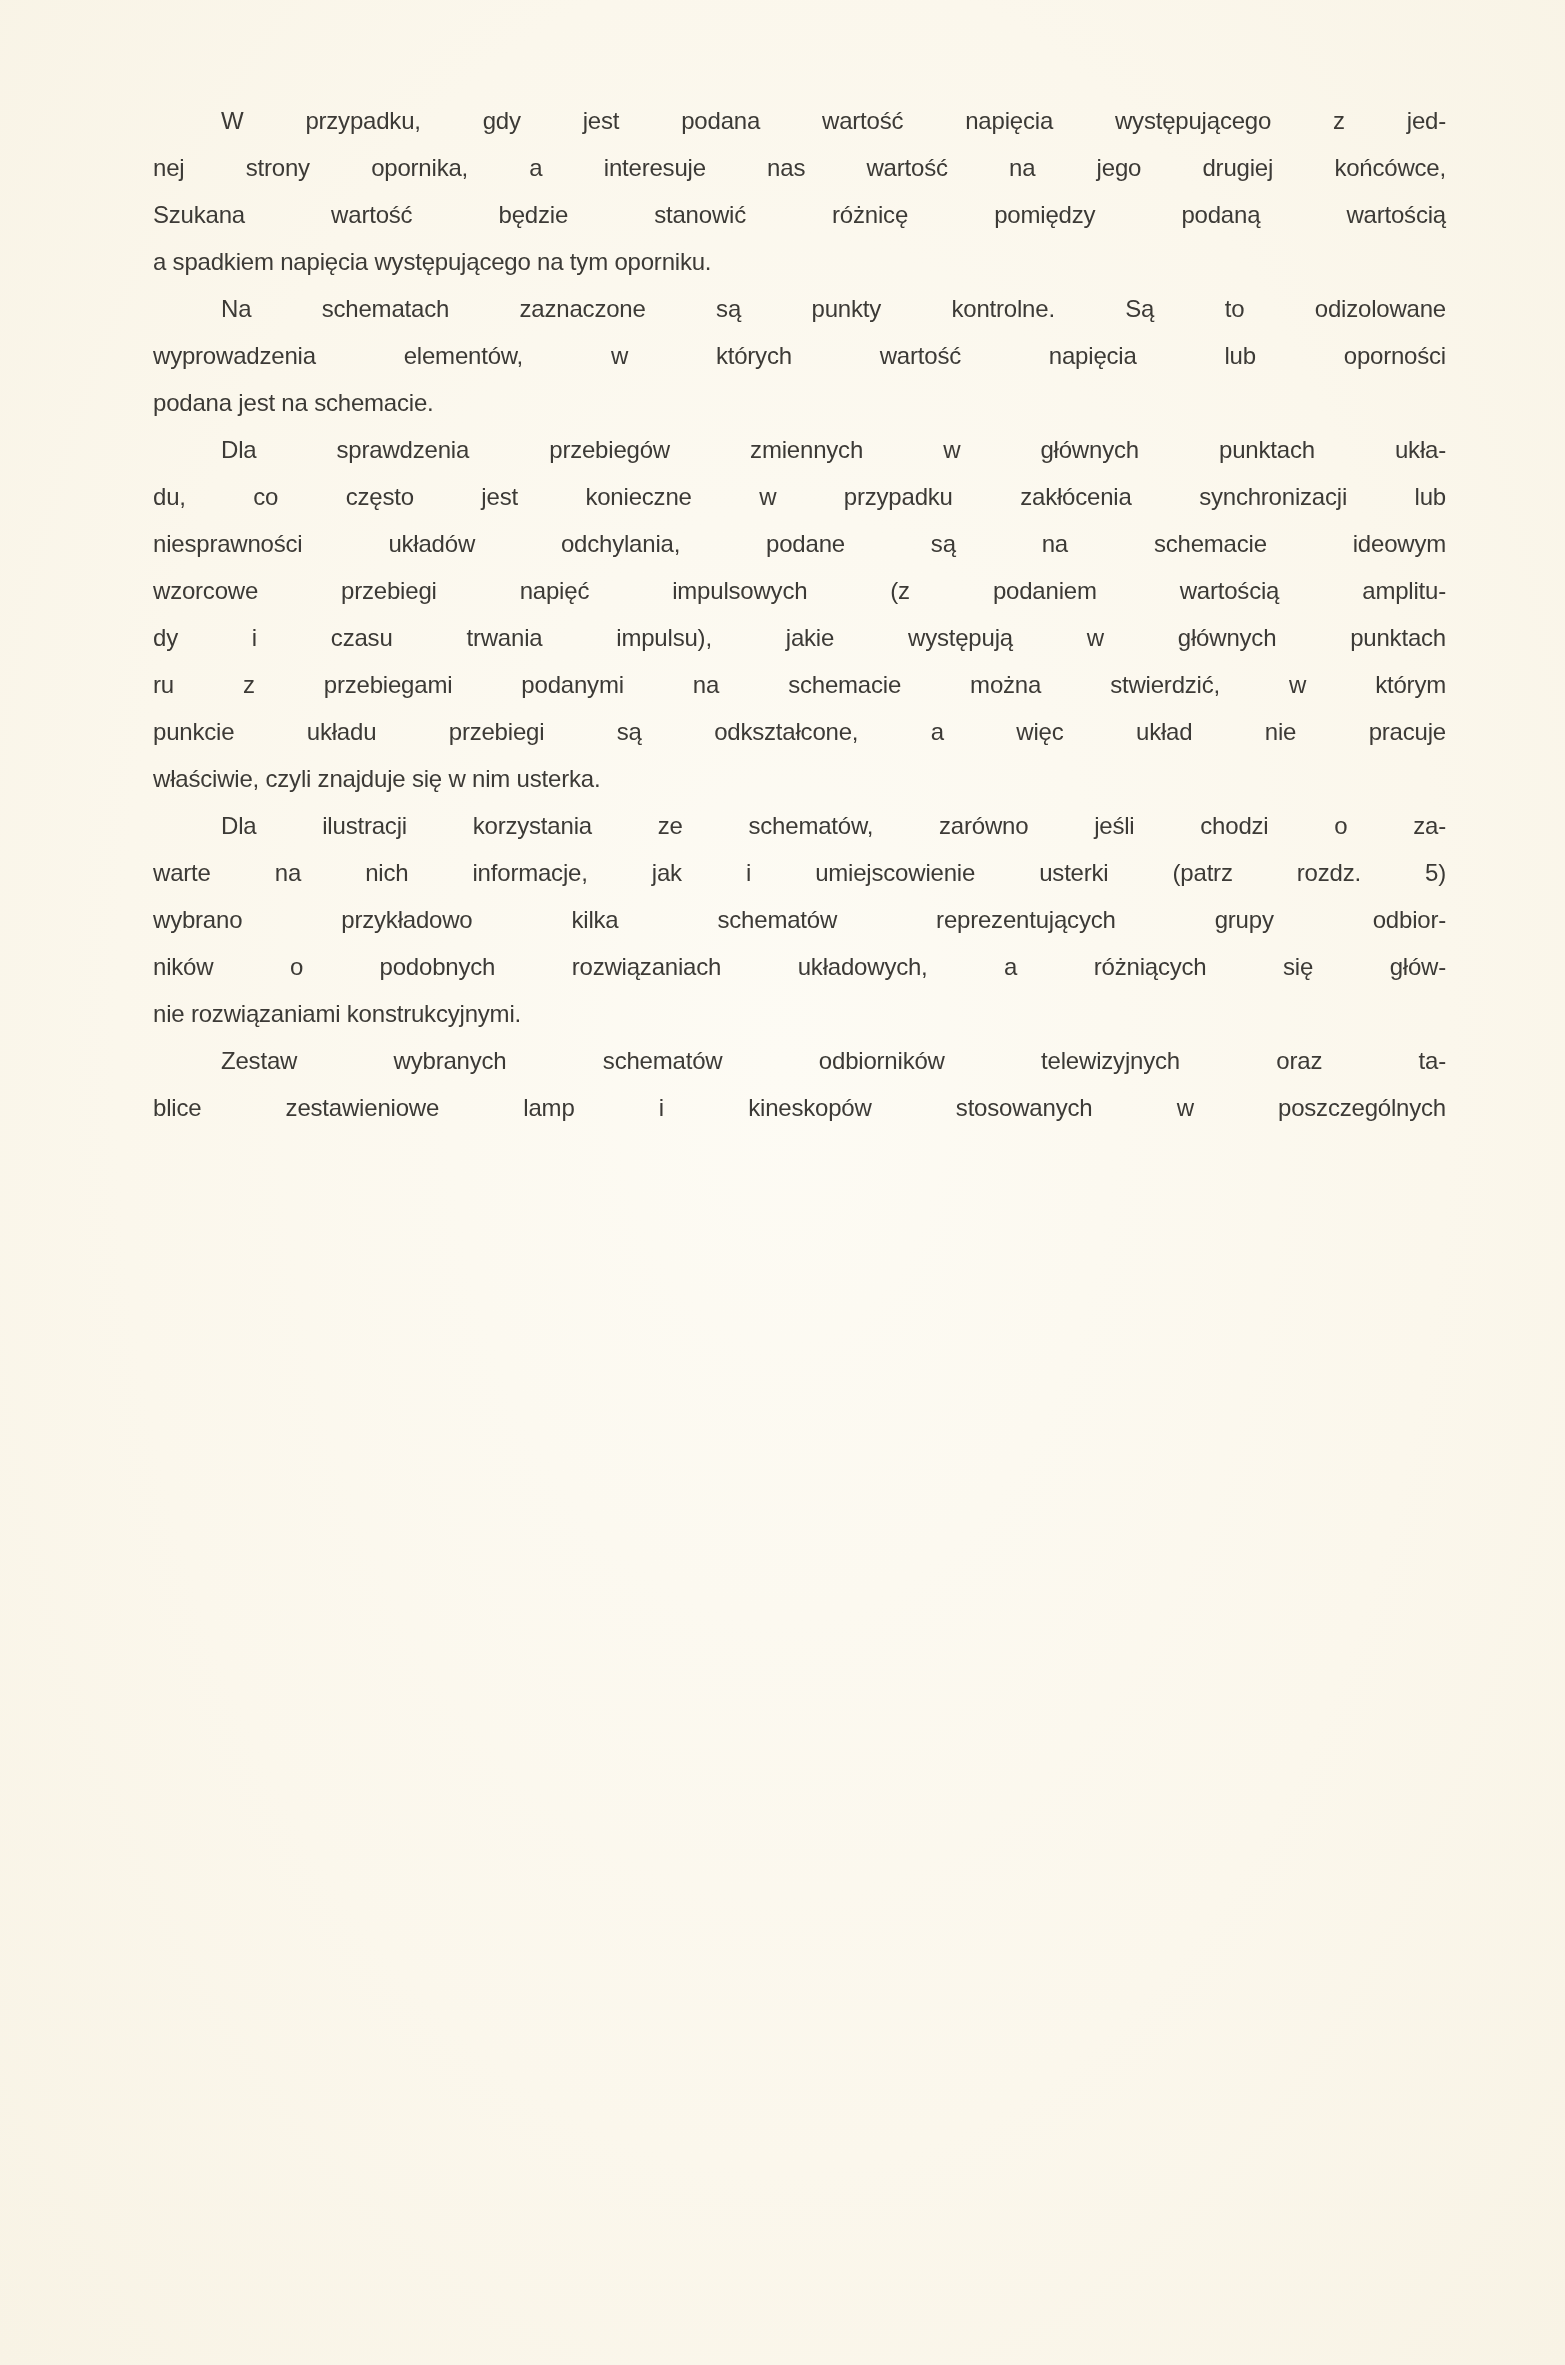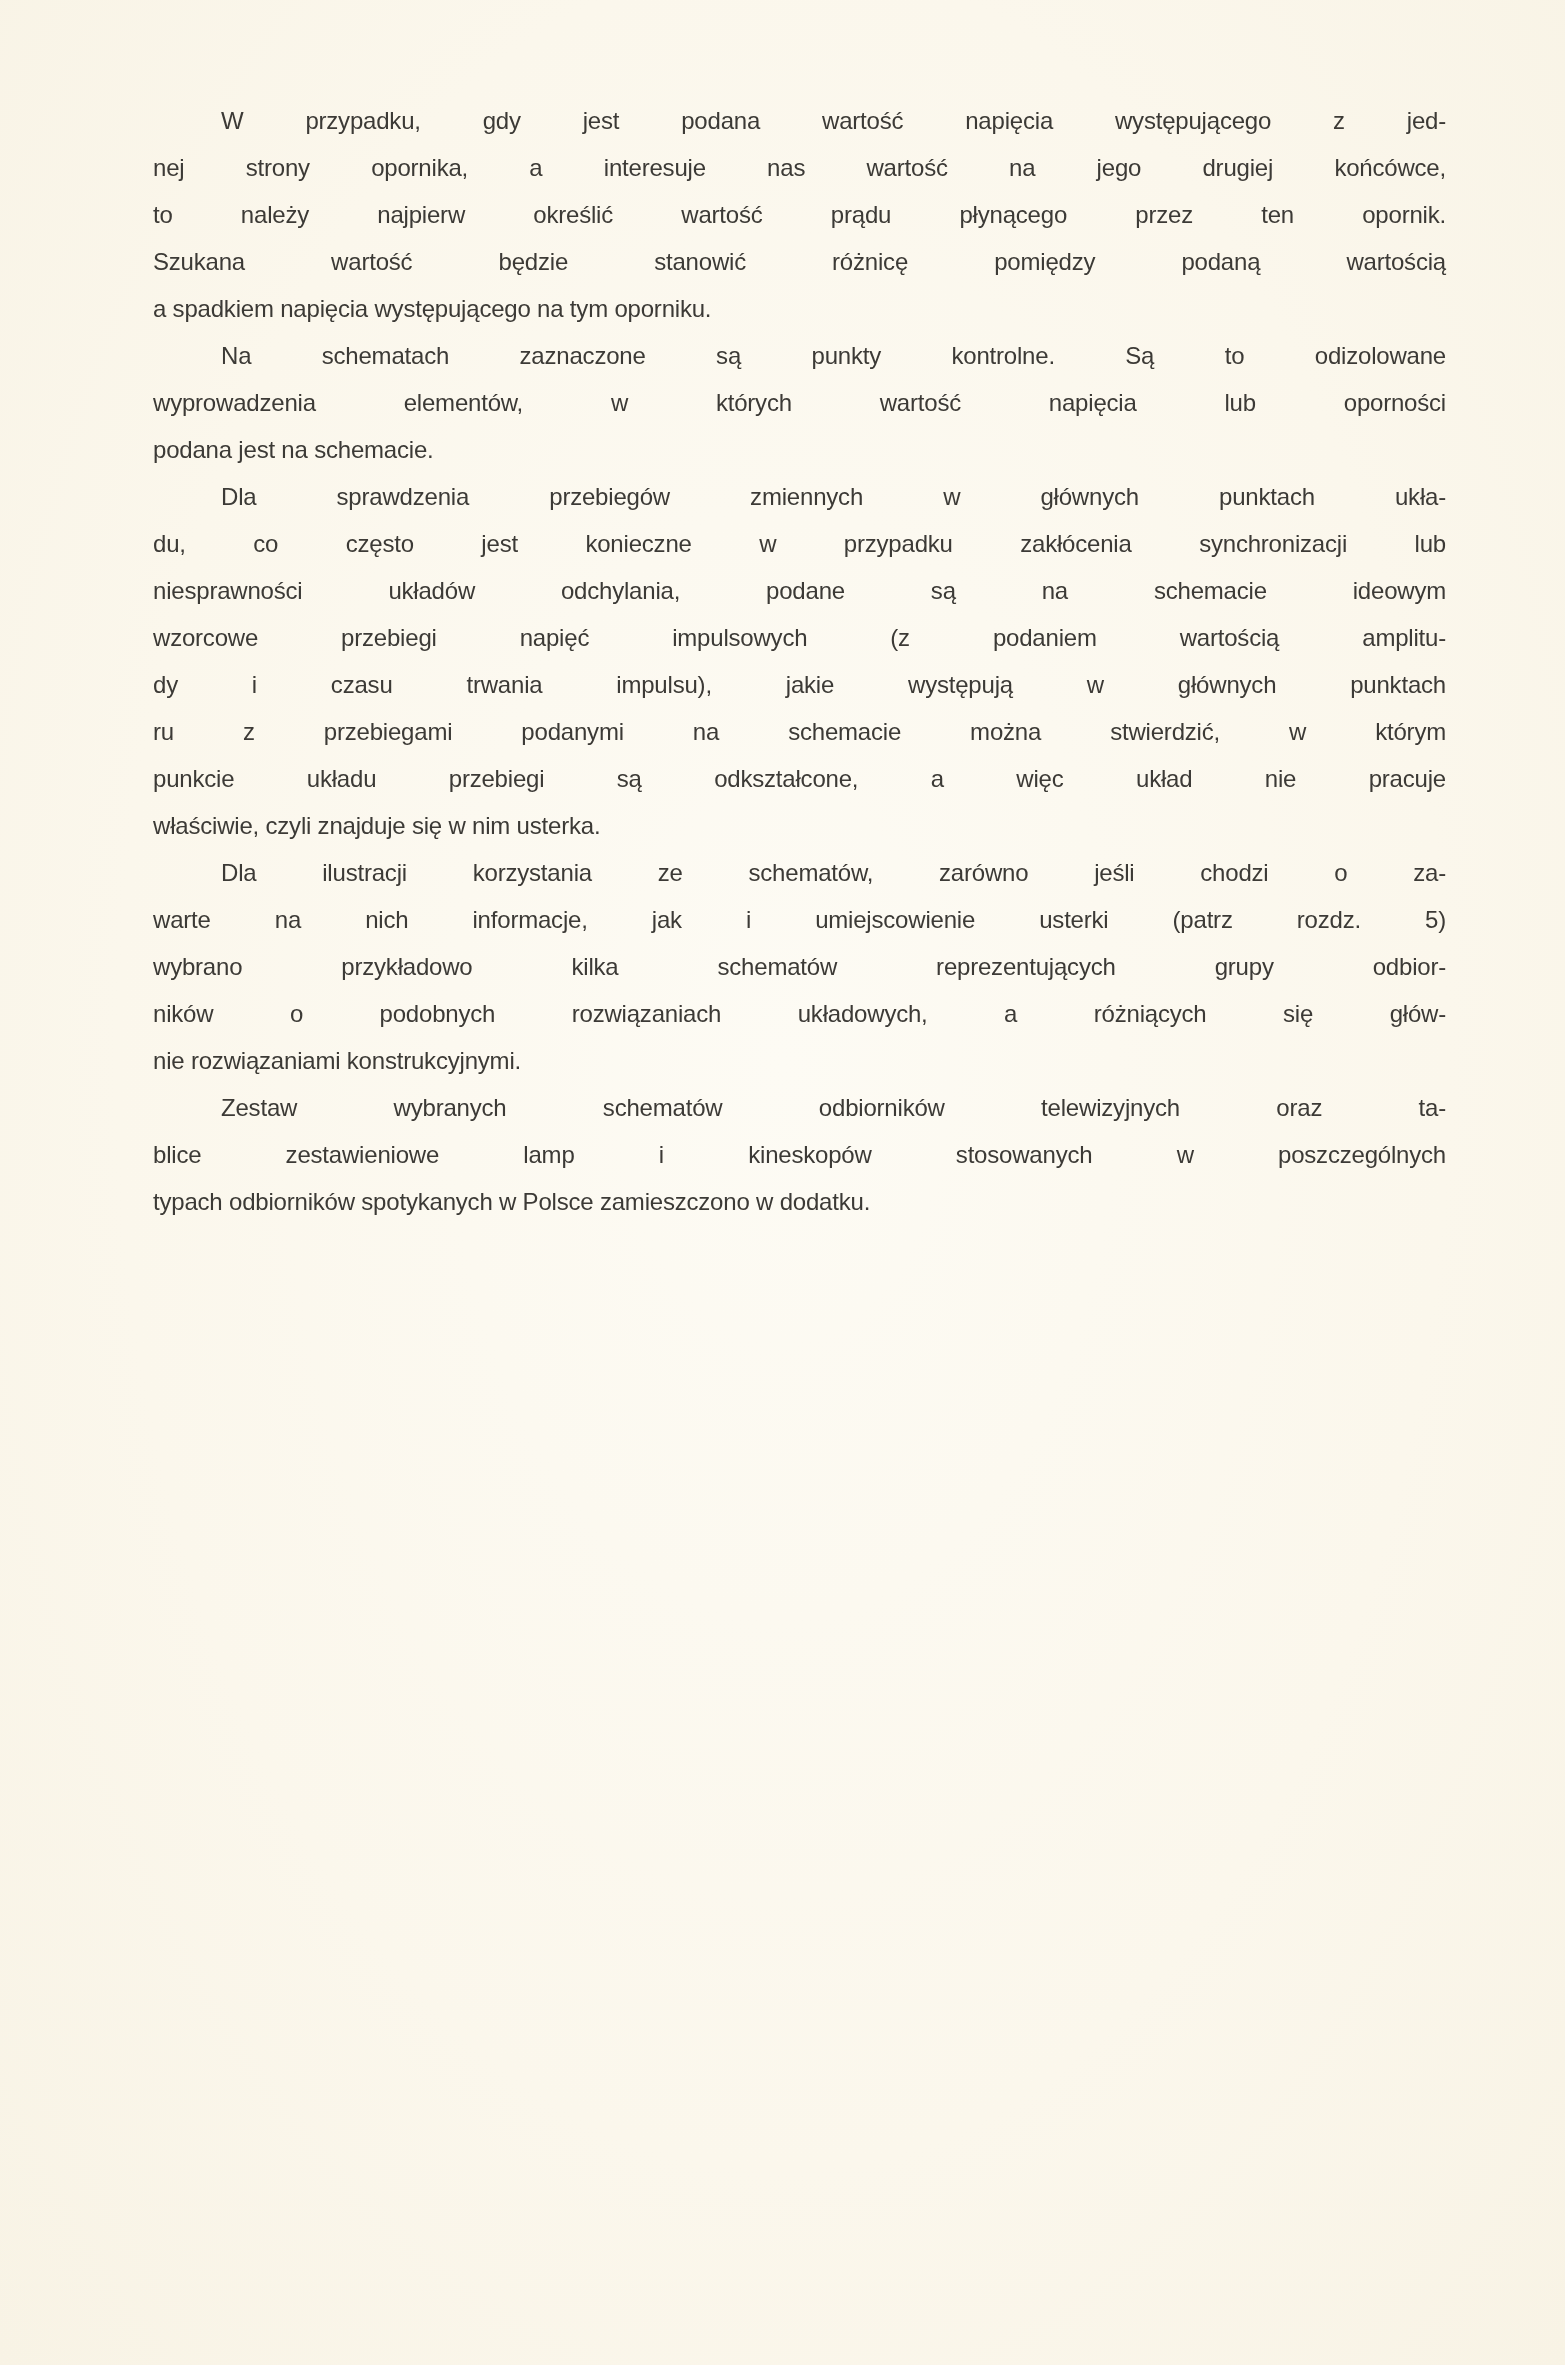--- a/index.html
+++ b/index.html
@@ -52,21 +52,20 @@
 </head>
 <body>
 
 <div class="page">
 
   <div class="text-block">
 
     <div class="paragraph">
       <span class="line indent">W przypadku, gdy jest podana wartość napięcia występującego z jed-</span>
       <span class="line">nej strony opornika, a interesuje nas wartość na jego drugiej końcówce,</span>
-      <span class="line">to należy najpierw określić wartość prądu płynącego przez ten opornik.</span>
       <span class="line">Szukana wartość będzie stanowić różnicę pomiędzy podaną wartością</span>
       <span class="line last">a spadkiem napięcia występującego na tym oporniku.</span>
     </div>
 
     <div class="paragraph">
       <span class="line indent">Na schematach zaznaczone są punkty kontrolne. Są to odizolowane</span>
       <span class="line">wyprowadzenia elementów, w których wartość napięcia lub oporności</span>
       <span class="line last">podana jest na schemacie.</span>
     </div>
 
@@ -85,19 +84,18 @@
       <span class="line indent">Dla ilustracji korzystania ze schematów, zarówno jeśli chodzi o za-</span>
       <span class="line">warte na nich informacje, jak i umiejscowienie usterki (patrz rozdz. 5)</span>
       <span class="line">wybrano przykładowo kilka schematów reprezentujących grupy odbior-</span>
       <span class="line">ników o podobnych rozwiązaniach układowych, a różniących się głów-</span>
       <span class="line last">nie rozwiązaniami konstrukcyjnymi.</span>
     </div>
 
     <div class="paragraph">
       <span class="line indent">Zestaw wybranych schematów odbiorników telewizyjnych oraz ta-</span>
       <span class="line">blice zestawieniowe lamp i kineskopów stosowanych w poszczególnych</span>
-      <span class="line last">typach odbiorników spotykanych w Polsce zamieszczono w dodatku.</span>
     </div>
 
   </div>
 
 </div>
 
 
 </body></html>

